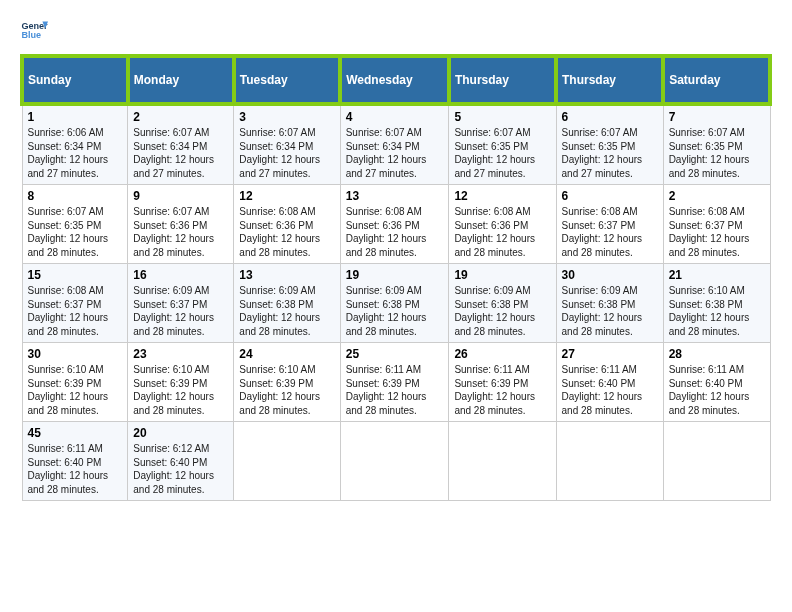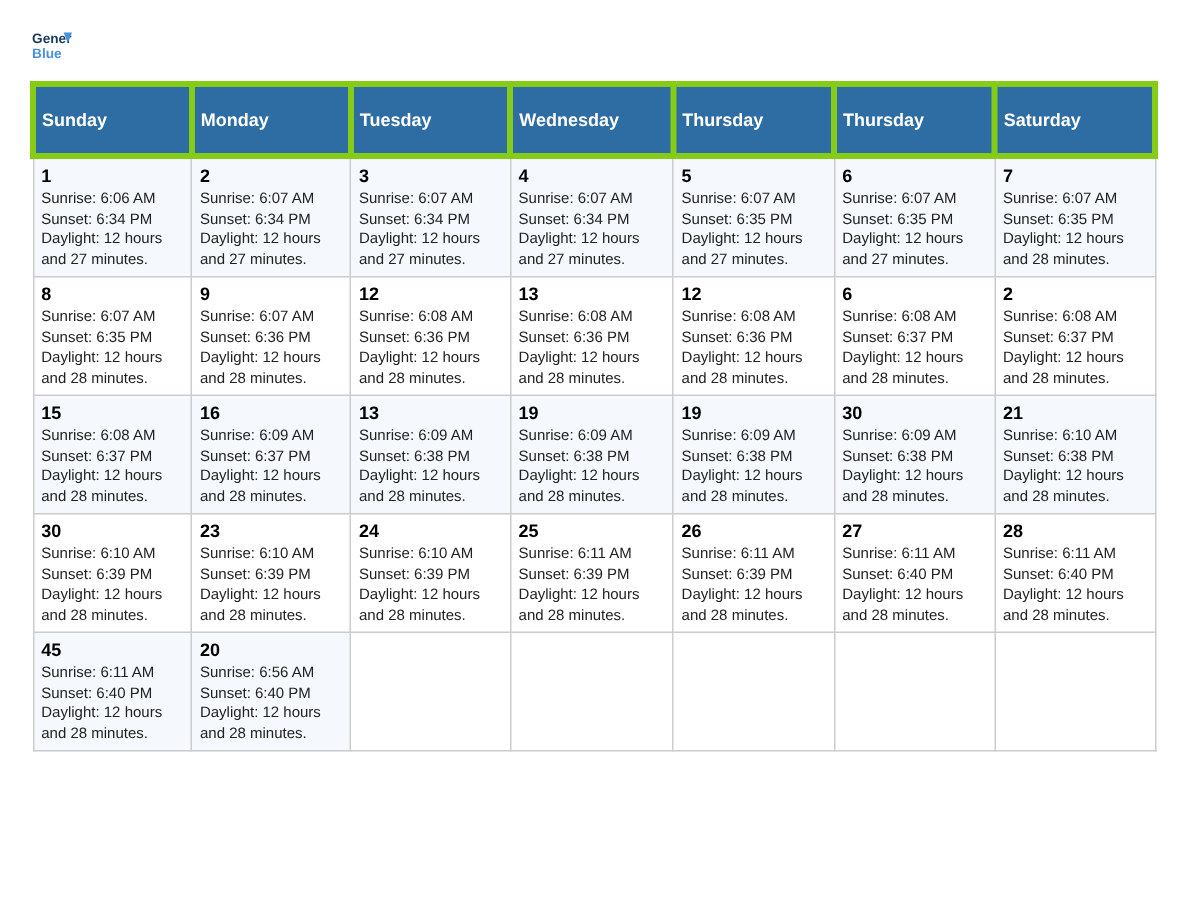--- a/index.html
+++ b/index.html
@@ -206,21 +206,21 @@
 Sunset: 6:40 PM
 Daylight: 12 hours and 28 minutes.</span></td>
           <td><span class="day-num">28</span><span class="cell-text" style="white-space: pre-line;">Sunrise: 6:11 AM
 Sunset: 6:40 PM
 Daylight: 12 hours and 28 minutes.</span></td>
         </tr>
         <tr>
           <td><span class="day-num">45</span><span class="cell-text" style="white-space: pre-line;">Sunrise: 6:11 AM
 Sunset: 6:40 PM
 Daylight: 12 hours and 28 minutes.</span></td>
-          <td><span class="day-num">20</span><span class="cell-text" style="white-space: pre-line;">Sunrise: 6:56 AM
+          <td><span class="day-num">20</span><span class="cell-text" style="white-space: pre-line;">Sunrise: 6:12 AM
 Sunset: 6:40 PM
 Daylight: 12 hours and 28 minutes.</span></td>
           <td class="empty-cell"></td>
           <td class="empty-cell"></td>
           <td class="empty-cell"></td>
           <td class="empty-cell"></td>
           <td class="empty-cell"></td>
         </tr>
       </tbody>
   </table>

